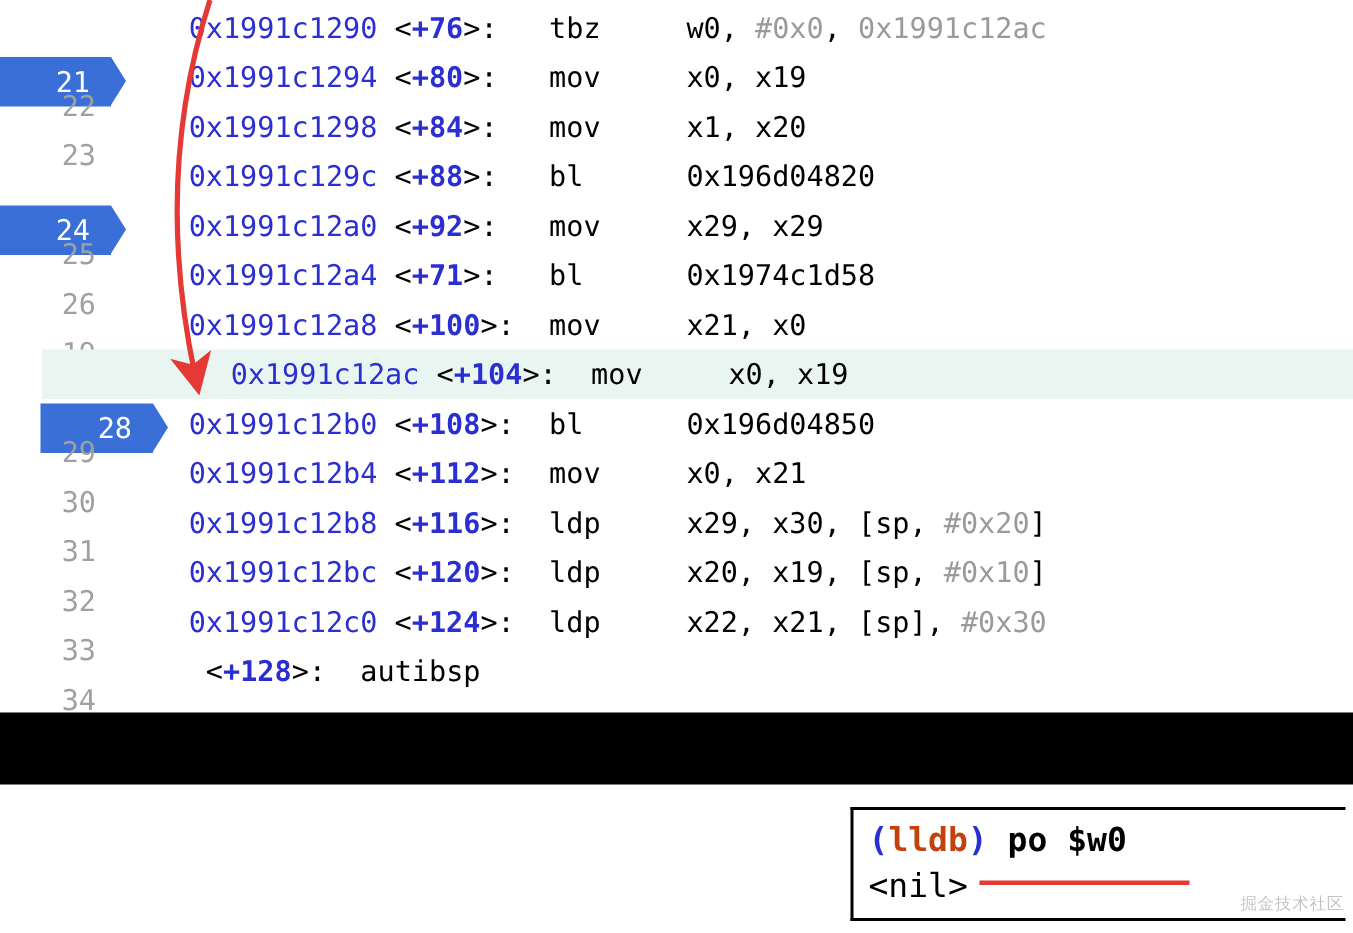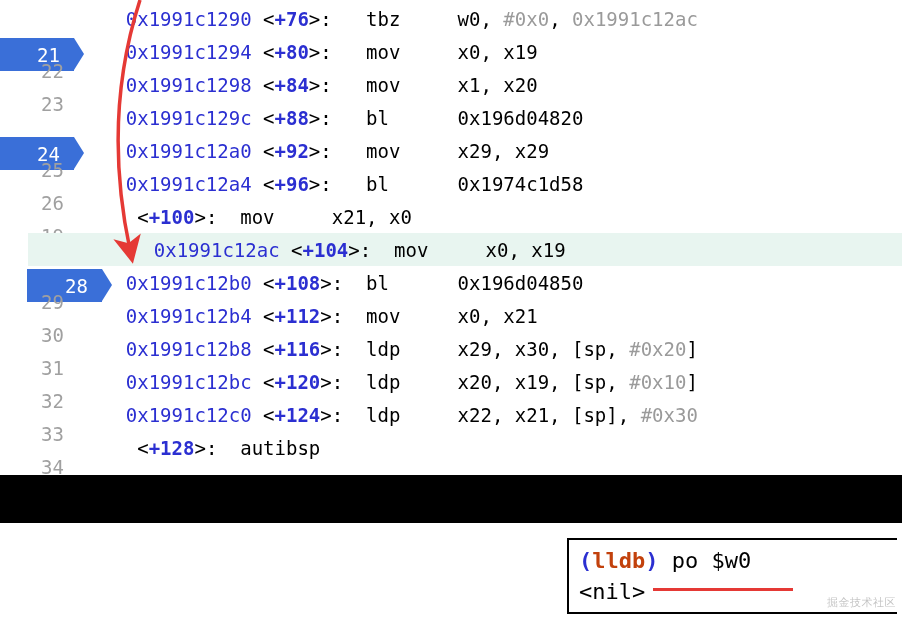--- a/index.html
+++ b/index.html
@@ -103,21 +103,21 @@
       border-right: none;
       background: #fff;
       padding: 6px 10px 4px 10px;
       font-family: "SF Mono", Menlo, Monaco, monospace;
       font-size: 22px;
       line-height: 1.4;
     }
     .console-line { white-space: pre; }
     .lldb-prompt { color: #c2410c; font-weight: 700; }
     .lldb-paren { color: #2b2fd1; font-weight: 700;}
-    .lldb-cmd { color: #000; font-weight: 400; }
+    .lldb-cmd { color: #000; font-weight: 700; }
     .lldb-out { color: #000; }
     .underline-red {
       display: inline-block;
       border-bottom: 3px solid #e53935;
       height: 2px;
       width: 140px;
       vertical-align: 8px;
       margin-left: 8px;
     }
     .watermark {
@@ -141,22 +141,22 @@
       </marker>
     </defs>
     <path d="M 58 2 Q 20 120 48 252" stroke="#e53935" stroke-width="3.5" fill="none" marker-end="url(#arrowhead)"></path>
   </svg>
   <div id="lines">
       <div class="line"><div class="gutter"><div class="bp-marker">21</div></div><div class="code-content"><span>    </span><span class="addr">0x1991c1290</span><span> </span><span class="angle">&lt;</span><span class="offset">+76</span><span class="angle">&gt;</span><span class="colon">:</span><span>   </span><span class="mnem">tbz     </span><span class="ops">w0, </span><span class="imm">#0x0</span><span class="ops">, </span><span class="imm">0x1991c12ac</span></div></div>
       <div class="line"><div class="gutter">22</div><div class="code-content"><span>    </span><span class="addr">0x1991c1294</span><span> </span><span class="angle">&lt;</span><span class="offset">+80</span><span class="angle">&gt;</span><span class="colon">:</span><span>   </span><span class="mnem">mov     </span><span class="ops">x0, x19</span></div></div>
       <div class="line"><div class="gutter">23</div><div class="code-content"><span>    </span><span class="addr">0x1991c1298</span><span> </span><span class="angle">&lt;</span><span class="offset">+84</span><span class="angle">&gt;</span><span class="colon">:</span><span>   </span><span class="mnem">mov     </span><span class="ops">x1, x20</span></div></div>
       <div class="line"><div class="gutter"><div class="bp-marker">24</div></div><div class="code-content"><span>    </span><span class="addr">0x1991c129c</span><span> </span><span class="angle">&lt;</span><span class="offset">+88</span><span class="angle">&gt;</span><span class="colon">:</span><span>   </span><span class="mnem">bl      </span><span class="branch-target">0x196d04820</span></div></div>
       <div class="line"><div class="gutter">25</div><div class="code-content"><span>    </span><span class="addr">0x1991c12a0</span><span> </span><span class="angle">&lt;</span><span class="offset">+92</span><span class="angle">&gt;</span><span class="colon">:</span><span>   </span><span class="mnem">mov     </span><span class="ops">x29, x29</span></div></div>
-      <div class="line"><div class="gutter">26</div><div class="code-content"><span>    </span><span class="addr">0x1991c12a4</span><span> </span><span class="angle">&lt;</span><span class="offset">+96</span><span class="angle">&gt;</span><span class="colon">:</span><span>   </span><span class="mnem">bl      </span><span class="branch-target">0x1974c1d58</span></div></div>
-      <div class="line"><div class="gutter">19</div><div class="code-content"><span>    </span><span> </span><span class="angle">&lt;</span><span class="offset">+100</span><span class="angle">&gt;</span><span class="colon">:</span><span>  </span><span class="mnem">mov     </span><span class="ops">x21, x0</span></div></div>
+      <div class="line"><div class="gutter">26</div><div class="code-content"><span>    </span><span class="addr">0x1991c12a4</span><span> </span><span class="angle">&lt;</span><span class="offset">+71</span><span class="angle">&gt;</span><span class="colon">:</span><span>   </span><span class="mnem">bl      </span><span class="branch-target">0x1974c1d58</span></div></div>
+      <div class="line"><div class="gutter">19</div><div class="code-content"><span>    </span><span class="addr">0x1991c12a8</span><span> </span><span class="angle">&lt;</span><span class="offset">+100</span><span class="angle">&gt;</span><span class="colon">:</span><span>  </span><span class="mnem">mov     </span><span class="ops">x21, x0</span></div></div>
       <div class="line highlighted"><div class="gutter"><div class="bp-marker">28</div></div><div class="code-content"><span>    </span><span class="addr">0x1991c12ac</span><span> </span><span class="angle">&lt;</span><span class="offset">+104</span><span class="angle">&gt;</span><span class="colon">:</span><span>  </span><span class="mnem">mov     </span><span class="ops">x0, x19</span></div></div>
       <div class="line"><div class="gutter">29</div><div class="code-content"><span>    </span><span class="addr">0x1991c12b0</span><span> </span><span class="angle">&lt;</span><span class="offset">+108</span><span class="angle">&gt;</span><span class="colon">:</span><span>  </span><span class="mnem">bl      </span><span class="branch-target">0x196d04850</span></div></div>
       <div class="line"><div class="gutter">30</div><div class="code-content"><span>    </span><span class="addr">0x1991c12b4</span><span> </span><span class="angle">&lt;</span><span class="offset">+112</span><span class="angle">&gt;</span><span class="colon">:</span><span>  </span><span class="mnem">mov     </span><span class="ops">x0, x21</span></div></div>
       <div class="line"><div class="gutter">31</div><div class="code-content"><span>    </span><span class="addr">0x1991c12b8</span><span> </span><span class="angle">&lt;</span><span class="offset">+116</span><span class="angle">&gt;</span><span class="colon">:</span><span>  </span><span class="mnem">ldp     </span><span class="ops">x29, x30, [sp, </span><span class="imm">#0x20</span><span class="ops">]</span></div></div>
       <div class="line"><div class="gutter">32</div><div class="code-content"><span>    </span><span class="addr">0x1991c12bc</span><span> </span><span class="angle">&lt;</span><span class="offset">+120</span><span class="angle">&gt;</span><span class="colon">:</span><span>  </span><span class="mnem">ldp     </span><span class="ops">x20, x19, [sp, </span><span class="imm">#0x10</span><span class="ops">]</span></div></div>
       <div class="line"><div class="gutter">33</div><div class="code-content"><span>    </span><span class="addr">0x1991c12c0</span><span> </span><span class="angle">&lt;</span><span class="offset">+124</span><span class="angle">&gt;</span><span class="colon">:</span><span>  </span><span class="mnem">ldp     </span><span class="ops">x22, x21, [sp], </span><span class="imm">#0x30</span></div></div>
       <div class="line"><div class="gutter">34</div><div class="code-content"><span>    </span><span> </span><span class="angle">&lt;</span><span class="offset">+128</span><span class="angle">&gt;</span><span class="colon">:</span><span>  </span><span class="mnem">autibsp </span></div></div>
     </div>
 </div>
 

